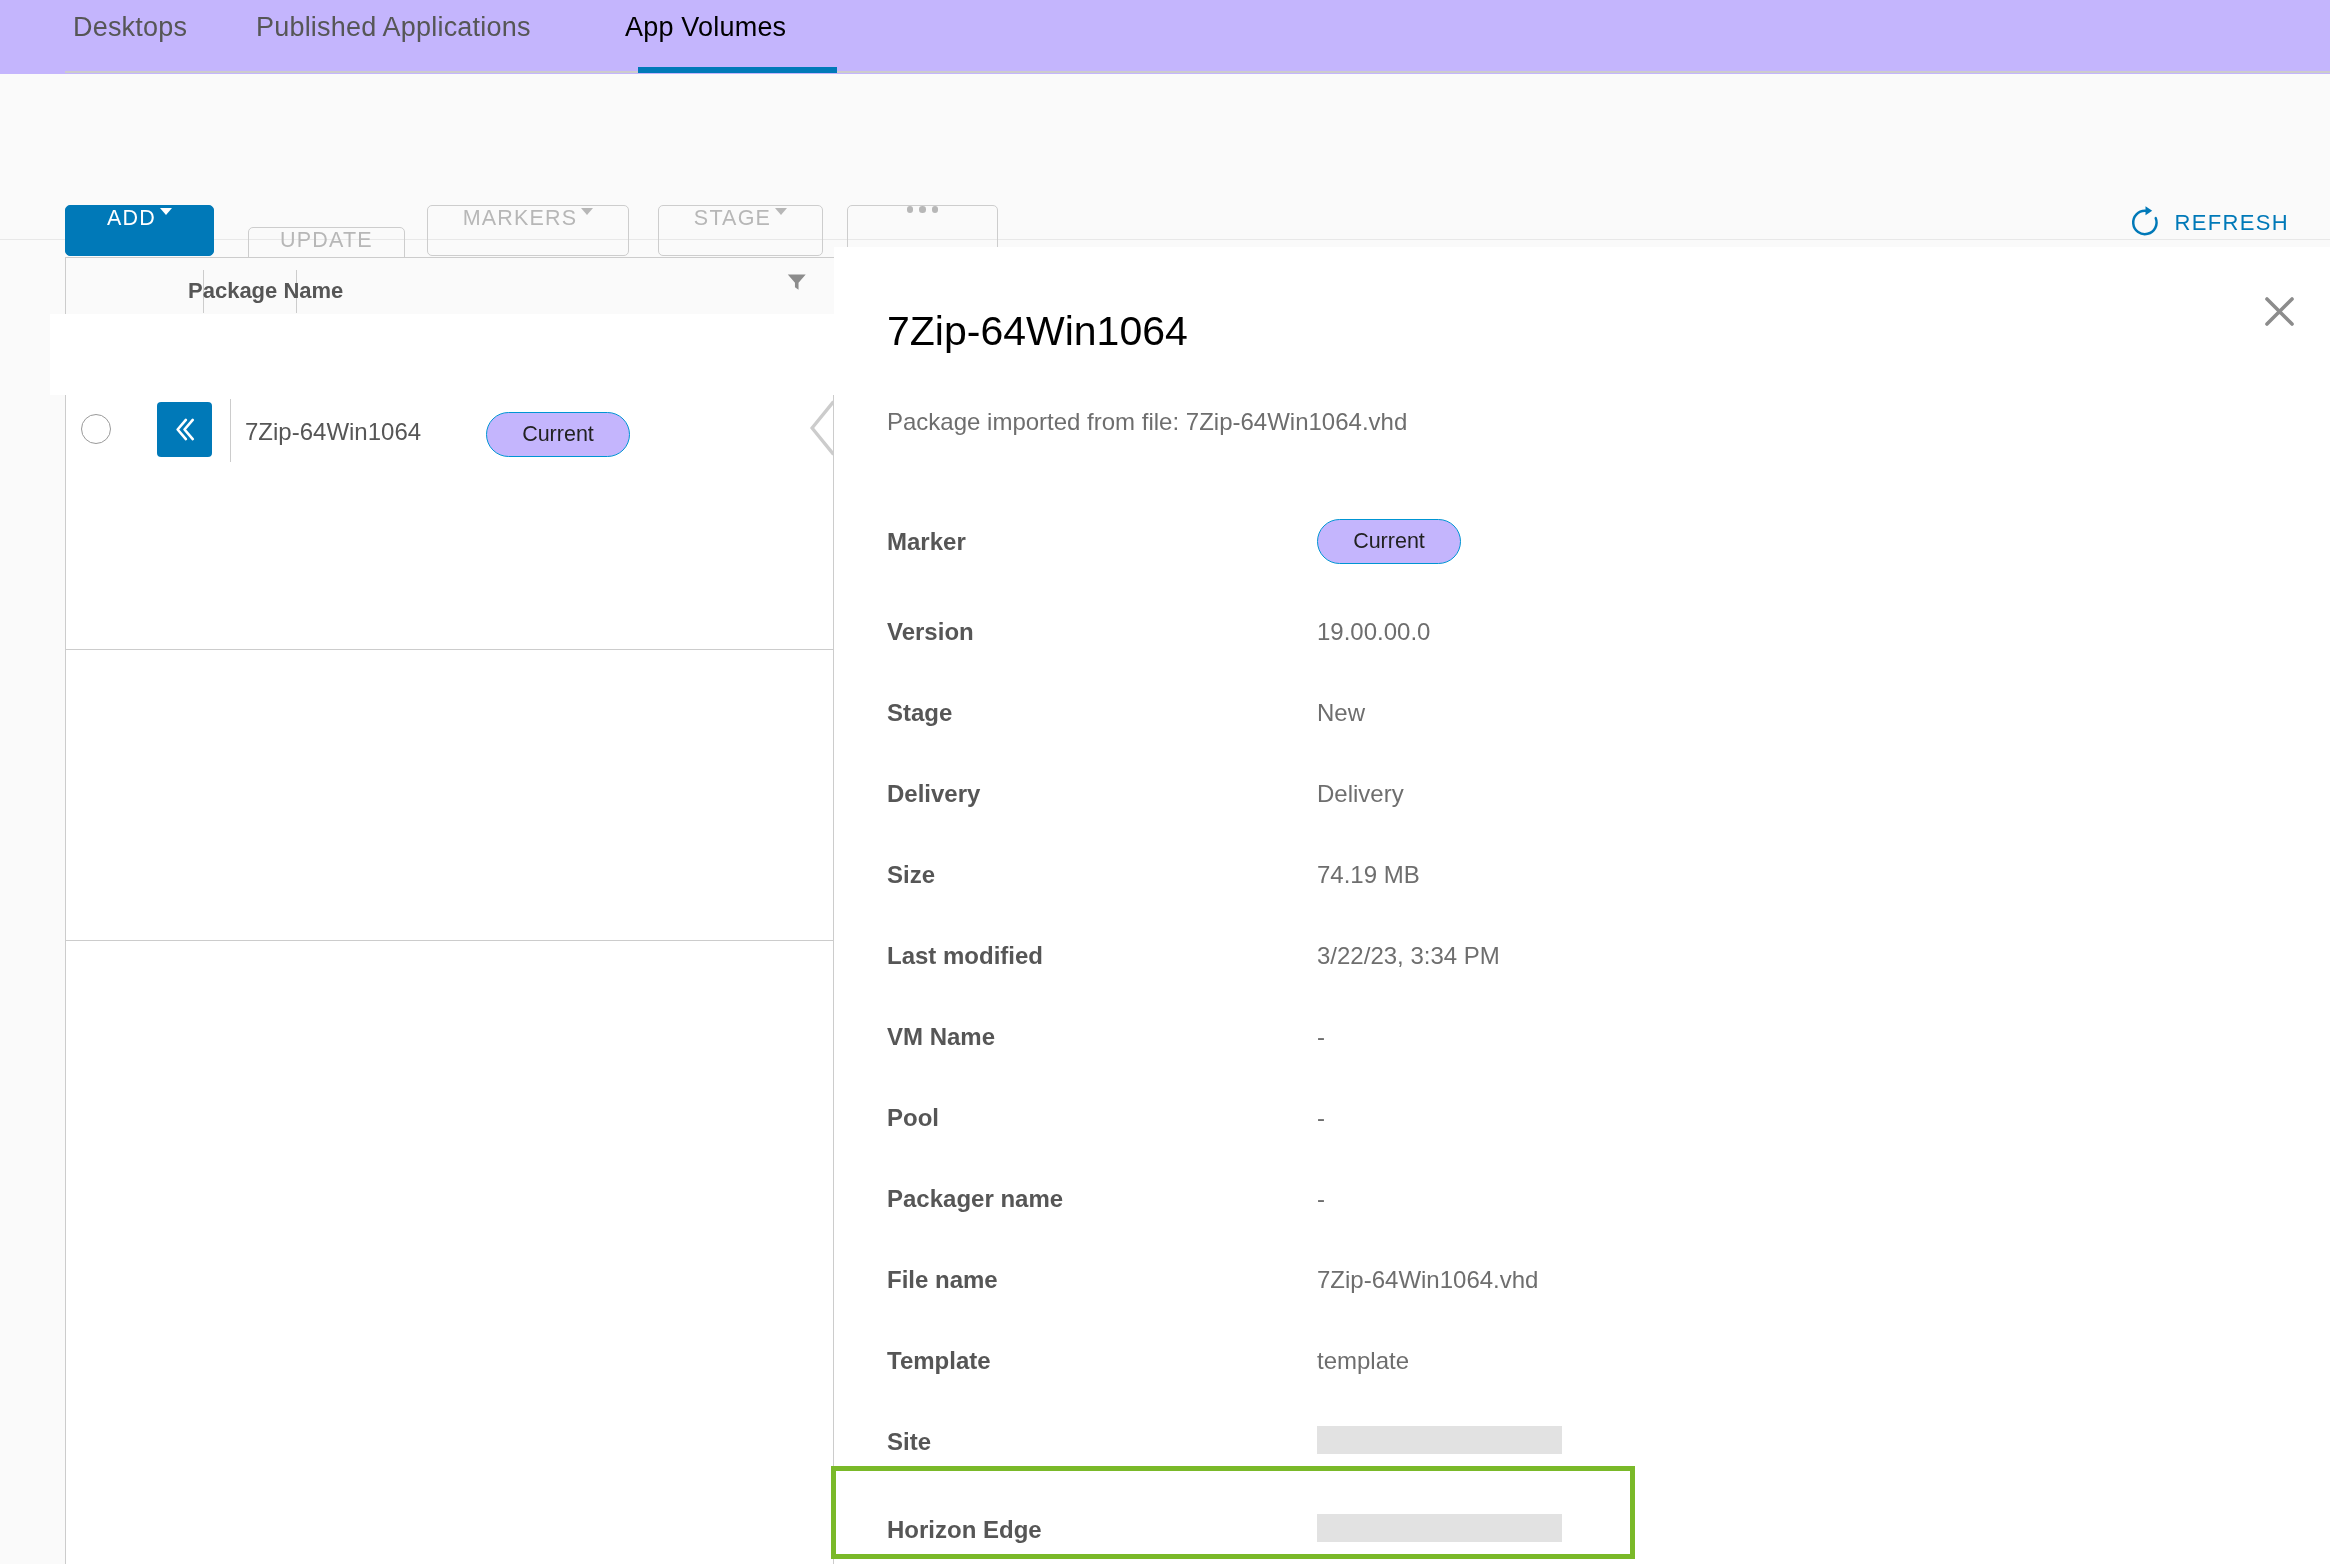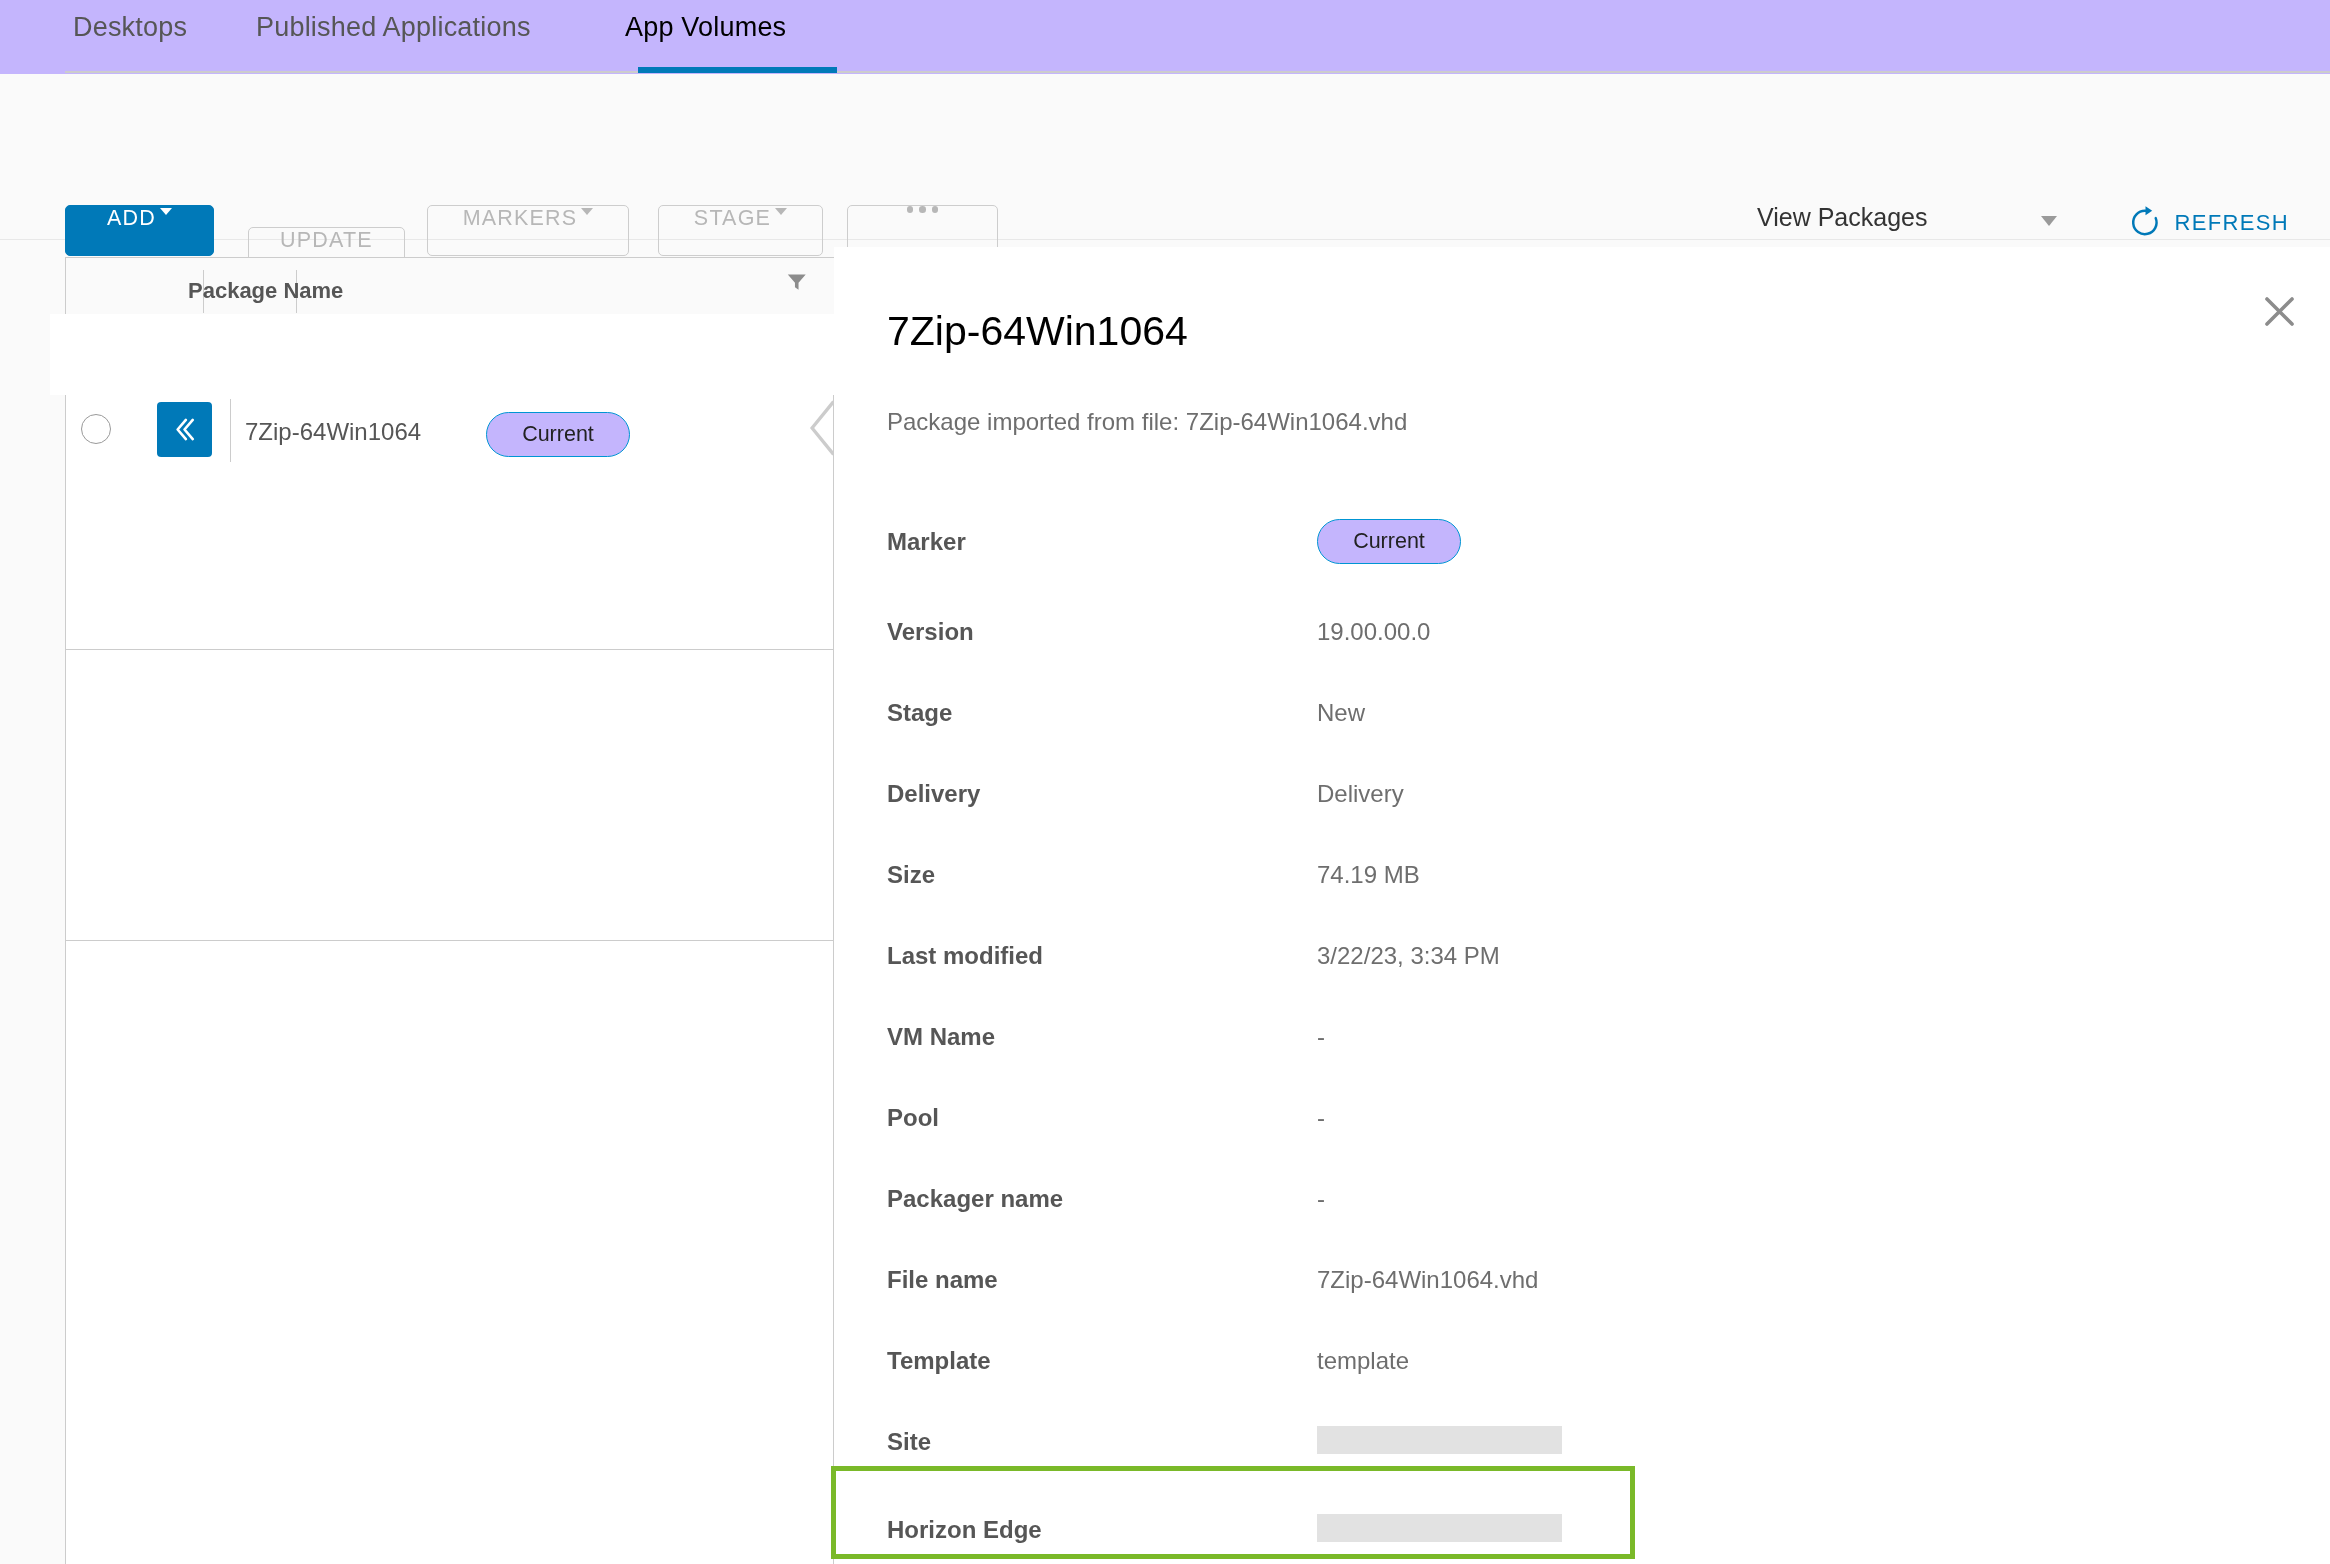--- a/index.html
+++ b/index.html
@@ -370,24 +370,20 @@
   </div>
 
   <div class="btn btn-ghost" style="left:847px; width:151px;">
     <span class="dots">
         <i></i>
         <i></i>
         <i></i>
       </span>
   </div>
 
-  <div class="viewsel">
-    <span class="viewsel-label">View Packages</span>
-    <span class="viewsel-caret"></span>
-  </div>
 
   <div class="refresh">
     <svg width="35" height="35" viewBox="0 0 24 24">
       <path d="M12 4 A8 8 0 1 0 19 9" fill="none" stroke="#0079b8" stroke-width="1.7" stroke-linecap="round"></path>
       <path d="M12 0.8 L12 7 L16.6 3.9 Z" fill="#0079b8"></path>
     </svg>
     <span>REFRESH</span>
   </div>
 </div>
 

